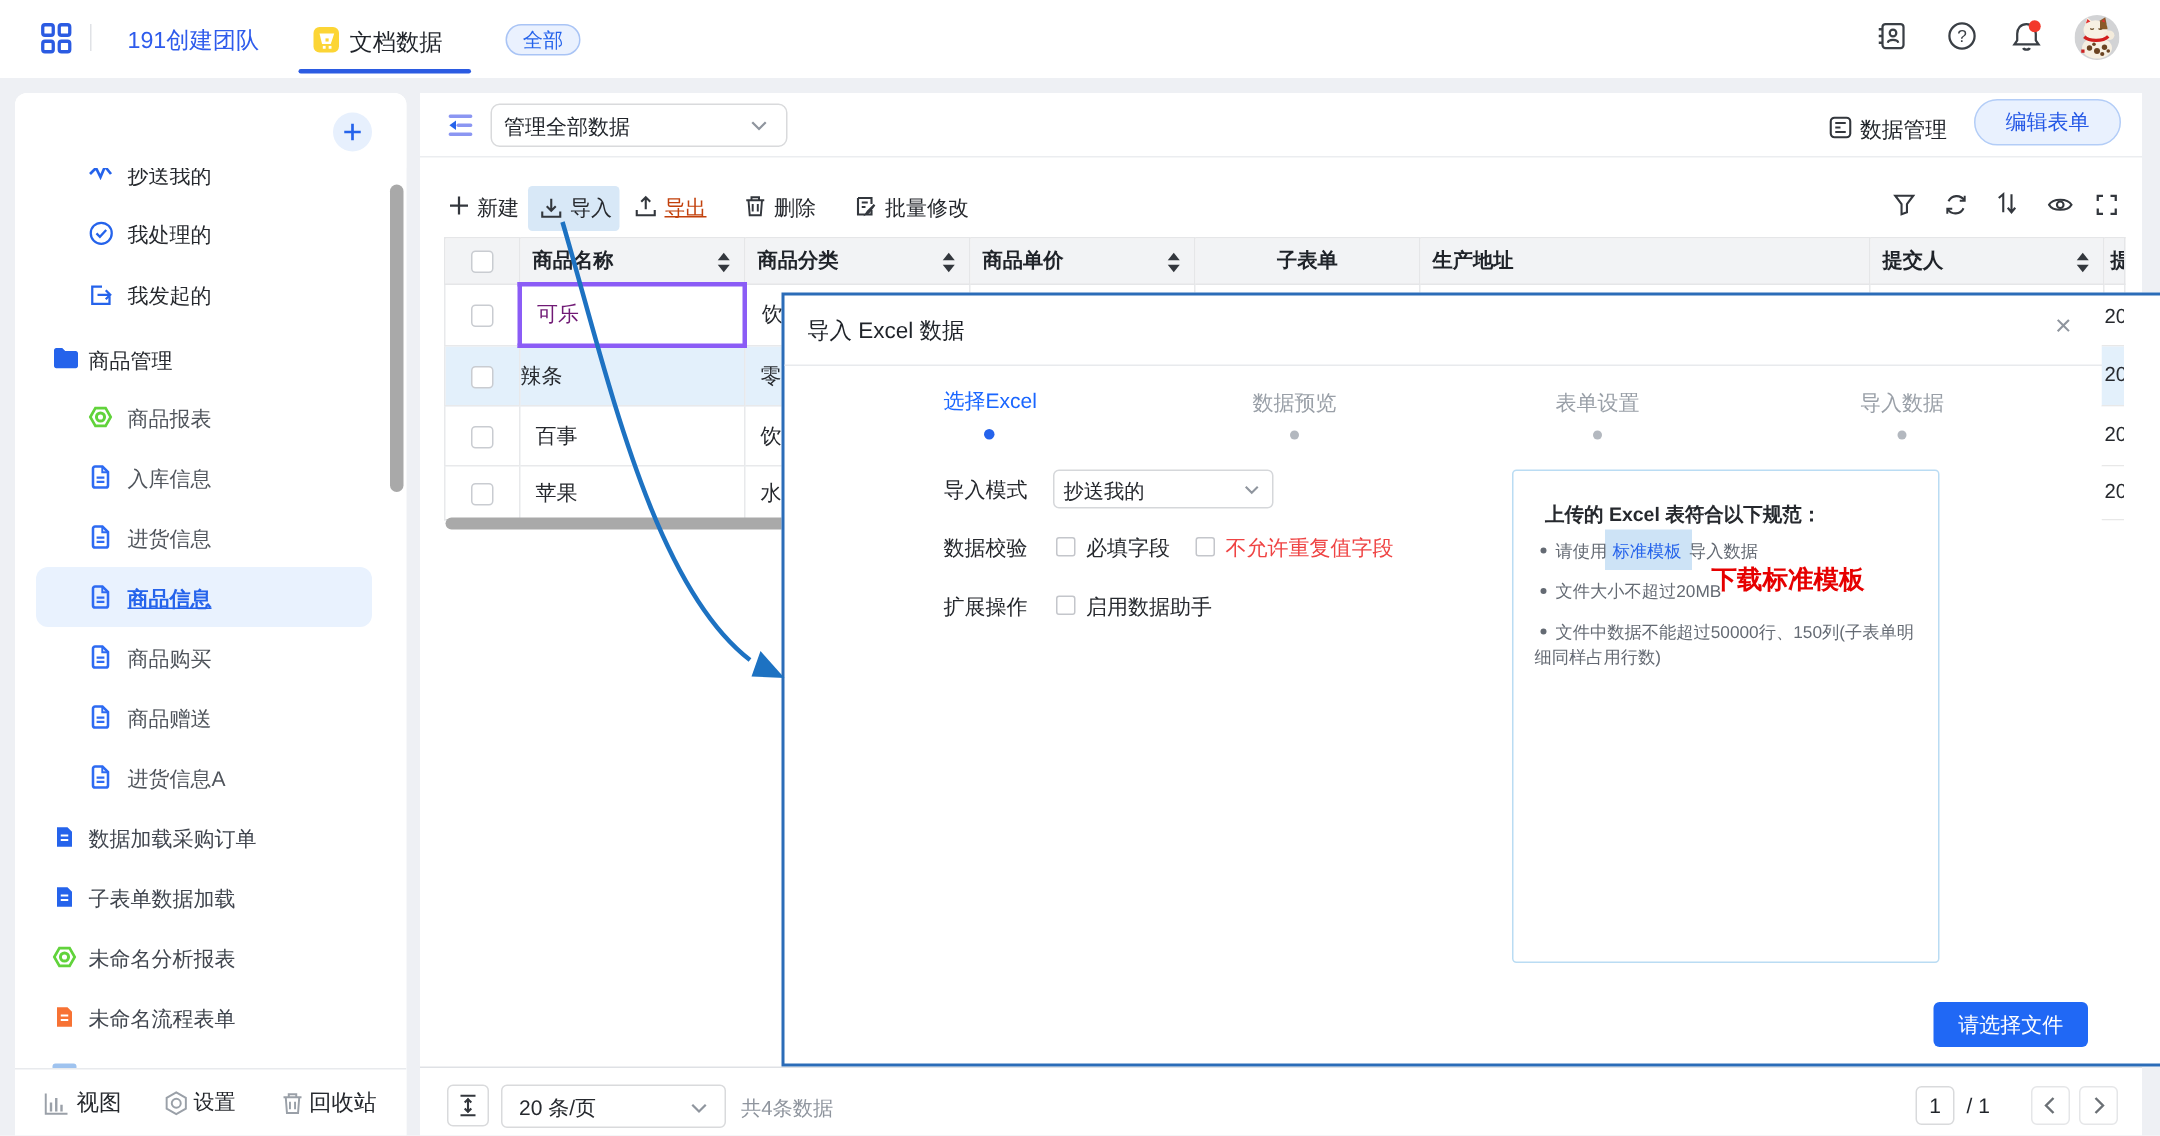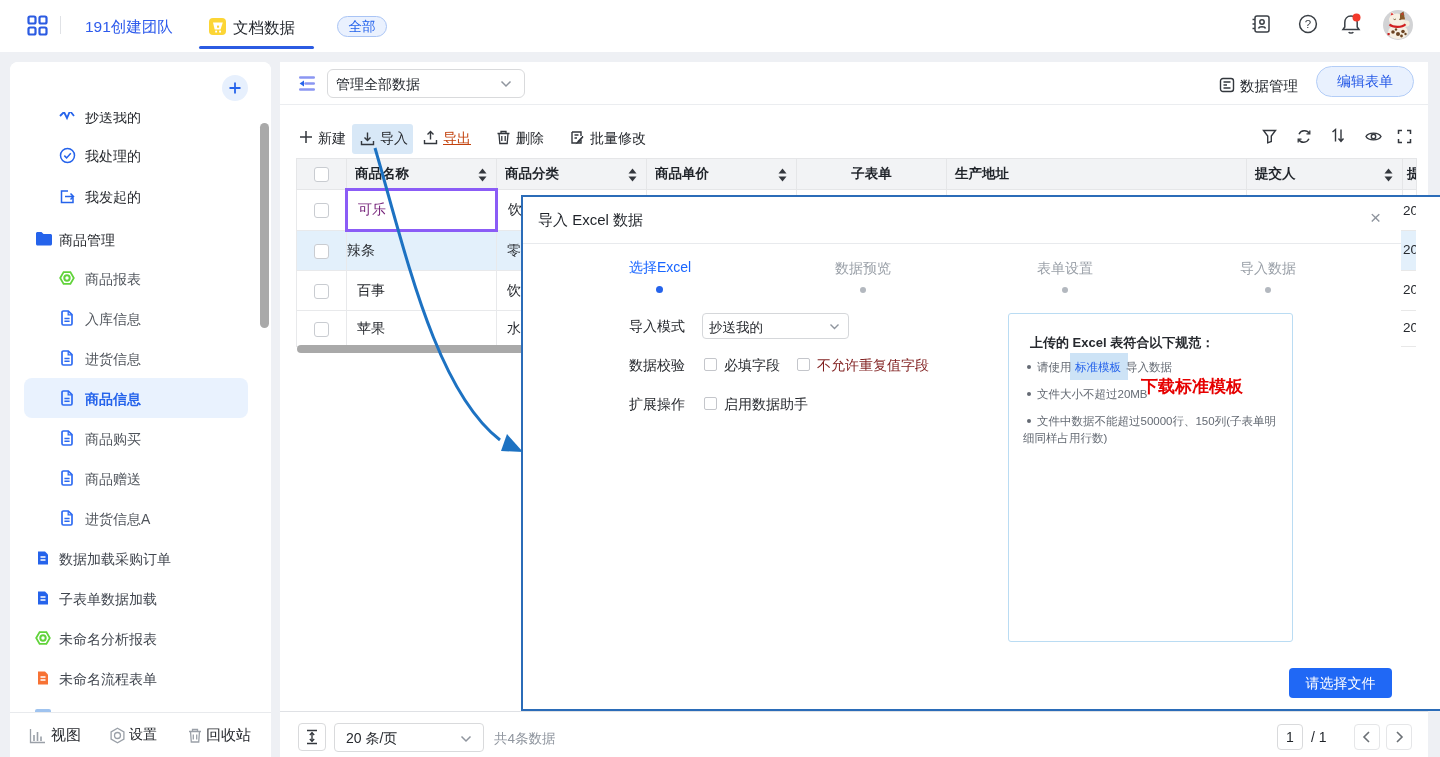--- a/index.html
+++ b/index.html
@@ -105,21 +105,21 @@
         <path d="M3 2.4 C3 1.6 3.6 1 4.4 1 H9.3 L13 4.7 V13.6 C13 14.4 12.4 15 11.6 15 H4.4 C3.6 15 3 14.4 3 13.6 Z"></path>
         <path d="M9.2 1.2 V4.8 H12.8" stroke-width="1.3"></path>
         <path d="M5.4 8.4 H10.6 M5.4 11.2 H10.6" stroke-width="1.5"></path>
       </svg></div>
     <div class="abs" style="left:75px;top:289px;font-size:14px;color:#50555c;">进货信息</div>
     <div class="abs" style="left:49px;top:328px;width:18px;height:18px;"><svg width="16" height="16" viewBox="0 0 16 16" fill="none" stroke="#2e6bf2" stroke-width="1.7">
         <path d="M3 2.4 C3 1.6 3.6 1 4.4 1 H9.3 L13 4.7 V13.6 C13 14.4 12.4 15 11.6 15 H4.4 C3.6 15 3 14.4 3 13.6 Z"></path>
         <path d="M9.2 1.2 V4.8 H12.8" stroke-width="1.3"></path>
         <path d="M5.4 8.4 H10.6 M5.4 11.2 H10.6" stroke-width="1.5"></path>
       </svg></div>
-    <div class="abs" style="left:75px;top:329px;font-size:14px;color:#2563eb;font-weight:bold;">商品信息</div>
+    <div class="abs" style="left:75px;top:329px;font-size:14px;color:#2563eb;font-weight:bold;text-decoration:underline;">商品信息</div>
     <div class="abs" style="left:49px;top:368px;width:18px;height:18px;"><svg width="16" height="16" viewBox="0 0 16 16" fill="none" stroke="#2e6bf2" stroke-width="1.7">
         <path d="M3 2.4 C3 1.6 3.6 1 4.4 1 H9.3 L13 4.7 V13.6 C13 14.4 12.4 15 11.6 15 H4.4 C3.6 15 3 14.4 3 13.6 Z"></path>
         <path d="M9.2 1.2 V4.8 H12.8" stroke-width="1.3"></path>
         <path d="M5.4 8.4 H10.6 M5.4 11.2 H10.6" stroke-width="1.5"></path>
       </svg></div>
     <div class="abs" style="left:75px;top:369px;font-size:14px;color:#50555c;">商品购买</div>
     <div class="abs" style="left:49px;top:408px;width:18px;height:18px;"><svg width="16" height="16" viewBox="0 0 16 16" fill="none" stroke="#2e6bf2" stroke-width="1.7">
         <path d="M3 2.4 C3 1.6 3.6 1 4.4 1 H9.3 L13 4.7 V13.6 C13 14.4 12.4 15 11.6 15 H4.4 C3.6 15 3 14.4 3 13.6 Z"></path>
         <path d="M9.2 1.2 V4.8 H12.8" stroke-width="1.3"></path>
         <path d="M5.4 8.4 H10.6 M5.4 11.2 H10.6" stroke-width="1.5"></path>
@@ -367,21 +367,21 @@
   <div class="abs" style="left:179px;top:116px;width:147px;height:26px;border:1px solid #d5d7da;border-radius:4px;">
     <div class="abs" style="left:6px;top:5px;font-size:13.5px;color:#26292e;">抄送我的</div>
     <svg class="abs" style="left:126px;top:9px" width="11" height="8" viewBox="0 0 11 8">
         <path d="M1.5 1.5 L5.5 5.5 L9.5 1.5" fill="none" stroke="#8f959e" stroke-width="1.4"></path>
       </svg>
   </div>
   <div class="abs" style="left:106px;top:160px;font-size:14px;color:#26292e;">数据校验</div>
   <div class="abs" style="left:181px;top:161px;width:13px;height:13px;border:1px solid #c4c6cb;border-radius:2px;"></div>
   <div class="abs" style="left:201px;top:160px;font-size:14px;color:#26292e;">必填字段</div>
   <div class="abs" style="left:274px;top:161px;width:13px;height:13px;border:1px solid #c4c6cb;border-radius:2px;"></div>
-  <div class="abs" style="left:294px;top:160px;font-size:14px;color:#7f1d1d;">不允许重复值字段</div>
+  <div class="abs" style="left:294px;top:160px;font-size:14px;color:#ef4444;">不允许重复值字段</div>
   <div class="abs" style="left:106px;top:199px;font-size:14px;color:#26292e;">扩展操作</div>
   <div class="abs" style="left:181px;top:200px;width:13px;height:13px;border:1px solid #c4c6cb;border-radius:2px;"></div>
   <div class="abs" style="left:201px;top:199px;font-size:14px;color:#26292e;">启用数据助手</div>
 
   <div class="abs" style="left:485px;top:116px;width:285px;height:329px;border:1px solid #badcf3;border-radius:3px;background:#fff;">
     <div class="abs" style="left:21px;top:20px;font-size:13px;font-weight:bold;color:#26292e;">上传的 Excel 表符合以下规范：</div>
     <div class="abs" style="left:18px;top:51px;width:4px;height:4px;border-radius:50%;background:#646a73;"></div>
     <div class="abs" style="left:61px;top:39px;width:58px;height:27px;background:#cde3f6;"></div>
     <div class="abs" style="left:28px;top:46px;font-size:11.5px;color:#646a73;">请使用</div>
     <div class="abs" style="left:66px;top:46px;font-size:11.5px;color:#2563eb;">标准模板</div>

